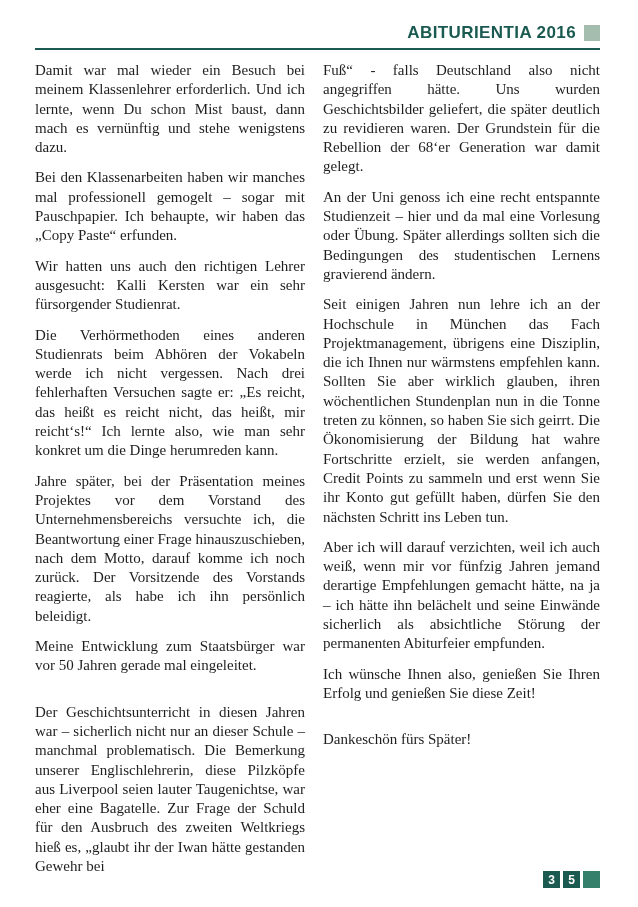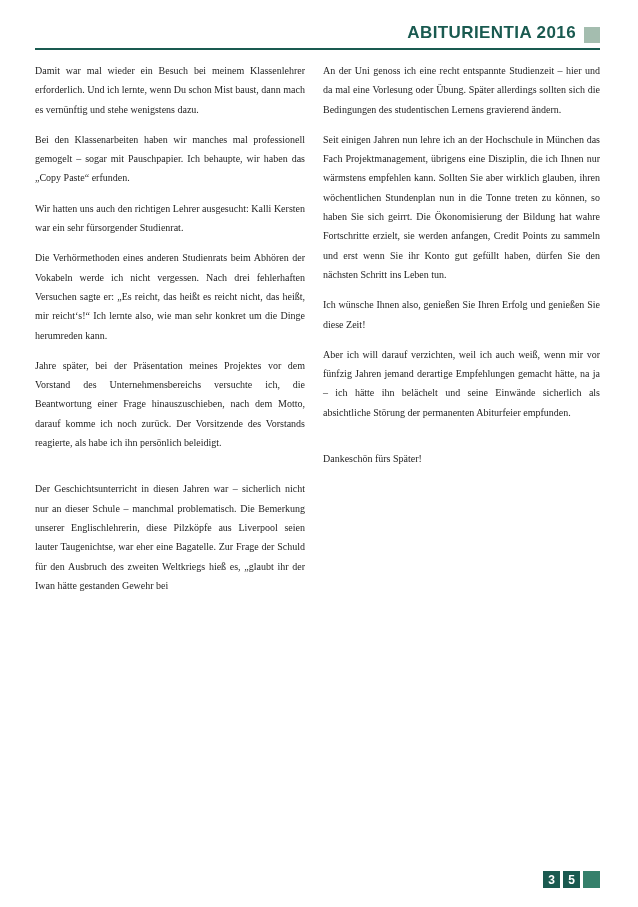--- a/index.html
+++ b/index.html
@@ -13,21 +13,21 @@
   }
 
   
   .page-header {
     position: absolute;
     top: 23px;
     left: 35px;
     width: 565px;
     display: flex;
     justify-content: flex-end;
-    align-items: flex-end;
+    align-items: center;
     gap: 8px;
   }
   .header-title {
     font-family: "Liberation Sans", sans-serif;
     font-weight: bold;
     font-size: 17px;
     letter-spacing: 0.4px;
     color: #1a5a50;
     white-space: nowrap;
   }
@@ -53,21 +53,21 @@
     left: 35px;
     width: 565px;
     display: flex;
     gap: 18px;
   }
   .text-column { box-sizing: border-box; }
   .text-column.left  { width: 270px; }
   .text-column.right { width: 277px; }
   .text-column p {
     margin: 0 0 11px 0;
-    font-size: 10px;
+    font-size: 15px;
     line-height: 19.3px;
     text-align: justify;
     color: #1e1e1e;
     hyphens: auto;
     -webkit-hyphens: auto;
   }
   .text-column p:last-child { margin-bottom: 0; margin-top: 27px; }
 
   
   .page-footer {
@@ -107,27 +107,29 @@
 </header>
 <div class="header-rule"></div>
 
 <main class="article">
   <section class="text-column left">
     <p>Damit war mal wieder ein Besuch bei meinem Klassenlehrer erforderlich. Und ich lernte, wenn Du schon Mist baust, dann mach es vernünftig und stehe wenigstens dazu.</p>
     <p>Bei den Klassenarbeiten haben wir manches mal professionell gemogelt – sogar mit Pauschpapier. Ich behaupte, wir haben das „Copy Paste“ erfunden.</p>
     <p>Wir hatten uns auch den richtigen Lehrer ausgesucht: Kalli Kersten war ein sehr fürsorgender Studienrat.</p>
     <p>Die Verhörmethoden eines anderen Studienrats beim Abhören der Vokabeln werde ich nicht vergessen. Nach drei fehlerhaften Versuchen sagte er: „Es reicht, das heißt es reicht nicht, das heißt, mir reicht‘s!“ Ich lernte also, wie man sehr konkret um die Dinge herumreden kann.</p>
     <p>Jahre später, bei der Präsentation meines Projektes vor dem Vorstand des Unternehmensbereichs versuchte ich, die Beantwortung einer Frage hinauszuschieben, nach dem Motto, darauf komme ich noch zurück. Der Vorsitzende des Vorstands reagierte, als habe ich ihn persönlich beleidigt.</p>
+    <p>Meine Entwicklung zum Staatsbürger war vor 50 Jahren gerade mal eingeleitet.</p>
     <p>Der Geschichtsunterricht in diesen Jahren war – sicherlich nicht nur an dieser Schule – manchmal problematisch. Die Bemerkung unserer Englischlehrerin, diese Pilzköpfe aus Liverpool seien lauter Taugenichtse, war eher eine Bagatelle. Zur Frage der Schuld für den Ausbruch des zweiten Weltkriegs hieß es, „glaubt ihr der Iwan hätte gestanden Gewehr bei</p>
   </section>
   <section class="text-column right">
+    <p>Fuß“ - falls Deutschland also nicht angegriffen hätte. Uns wurden Geschichtsbilder geliefert, die später deutlich zu revidieren waren. Der Grundstein für die Rebellion der 68‘er Generation war damit gelegt.</p>
     <p>An der Uni genoss ich eine recht entspannte Studienzeit – hier und da mal eine Vorlesung oder Übung. Später allerdings sollten sich die Bedingungen des studentischen Lernens gravierend ändern.</p>
     <p>Seit einigen Jahren nun lehre ich an der Hochschule in München das Fach Projektmanagement, übrigens eine Disziplin, die ich Ihnen nur wärmstens empfehlen kann. Sollten Sie aber wirklich glauben, ihren wöchentlichen Stundenplan nun in die Tonne treten zu können, so haben Sie sich geirrt. Die Ökonomisierung der Bildung hat wahre Fortschritte erzielt, sie werden anfangen, Credit Points zu sammeln und erst wenn Sie ihr Konto gut gefüllt haben, dürfen Sie den nächsten Schritt ins Leben tun.</p>
+    <p>Aber ich will darauf verzichten, weil ich auch weiß, wenn mir vor fünfzig Jahren jemand derartige Empfehlungen gemacht hätte, na ja – ich hätte ihn belächelt und seine Einwände sicherlich als absichtliche Störung der permanenten Abiturfeier empfunden.</p>
     <p>Ich wünsche Ihnen also, genießen Sie Ihren Erfolg und genießen Sie diese Zeit!</p>
-    <p>Aber ich will darauf verzichten, weil ich auch weiß, wenn mir vor fünfzig Jahren jemand derartige Empfehlungen gemacht hätte, na ja – ich hätte ihn belächelt und seine Einwände sicherlich als absichtliche Störung der permanenten Abiturfeier empfunden.</p>
     <p>Dankeschön fürs Später!</p>
   </section>
 </main>
 
 <footer class="page-footer">
   <span class="page-num-box">3</span>
   <span class="page-num-box">5</span>
   <span class="footer-accent-square"></span>
 </footer>
 

